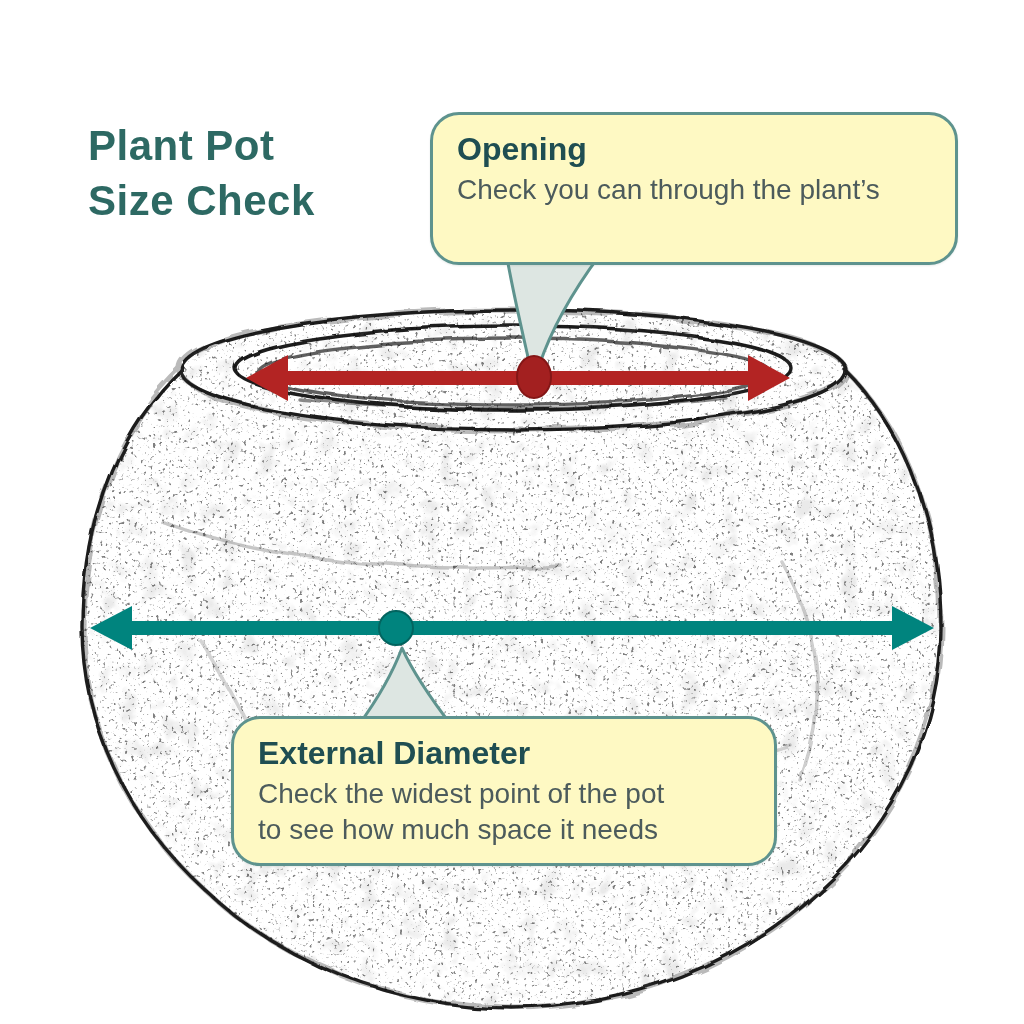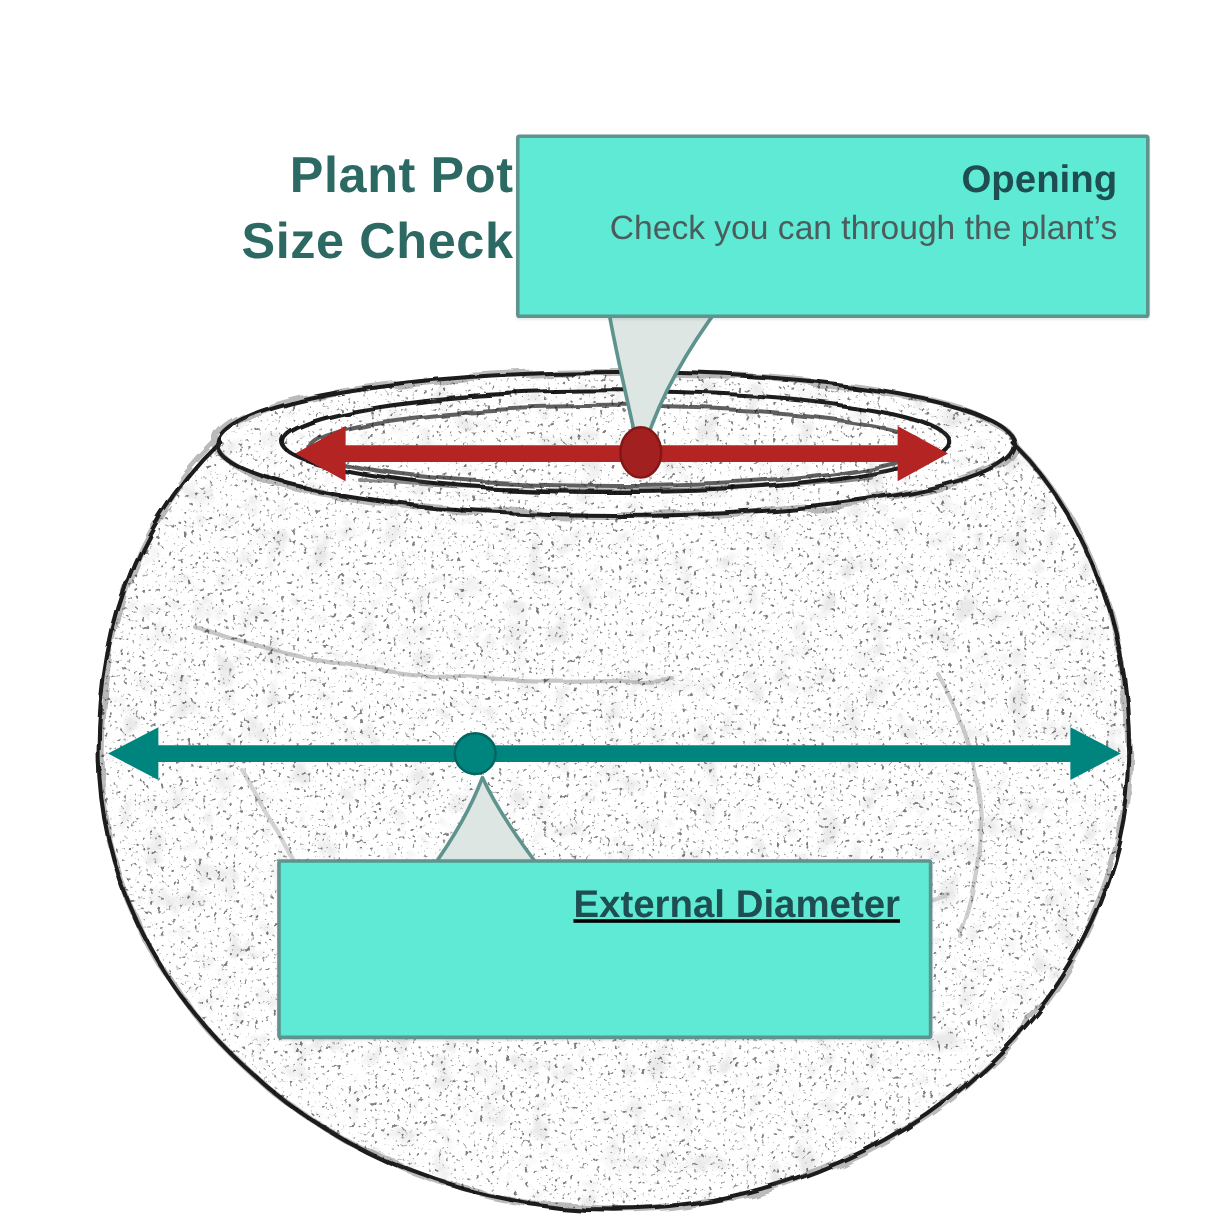--- a/index.html
+++ b/index.html
@@ -7,21 +7,20 @@
     padding: 0;
     background: #ffffff;
     font-family: "Liberation Sans", sans-serif;
   }
   .canvas {
     position: relative;
     width: 963px;
     height: 1024px;
     background: #ffffff;
     overflow: hidden;
-    text-align: right;
   }
   .diagram-svg {
     position: absolute;
     left: 0;
     top: 0;
     width: 1024px;
     height: 1024px;
   }
   .page-title {
     position: absolute;
@@ -31,38 +30,37 @@
     color: #2d6963;
     font-size: 42px;
     font-weight: bold;
     line-height: 1.32;
     letter-spacing: 0.5px;
   }
   .page-title span { display: block; }
   .callout {
     position: absolute;
     box-sizing: border-box;
-    background: #5eead4;
+    background: #fef9c3;
     border: 3px solid #5e938e;
-    border-radius: 3px;
+    border-radius: 29px;
     padding: 16px 24px 18px 24px;
     box-shadow: 0 1px 2px rgba(60,90,85,0.12);
   }
   .callout-opening {
     left: 430px;
     top: 112px;
     width: 528px;
     height: 153px;
   }
   .callout-external {
     left: 231px;
     top: 716px;
     width: 546px;
     height: 150px;
-    text-decoration: underline;
   }
   .callout-title {
     color: #1f4e52;
     font-size: 32px;
     font-weight: bold;
     margin-bottom: 4px;
   }
   .callout-body {
     color: #4c5b5c;
     font-size: 28px;
@@ -146,15 +144,19 @@
 
   <div class="callout callout-opening">
     <div class="callout-title">Opening</div>
     <div class="callout-body">
       <span>Check you can through the plant’s</span>
     </div>
   </div>
 
   <div class="callout callout-external">
     <div class="callout-title">External Diameter</div>
+    <div class="callout-body">
+      <span>Check the widest point of the pot</span>
+      <span>to see how much space it needs</span>
+    </div>
   </div>
 
 </div>
 
 </body></html>

